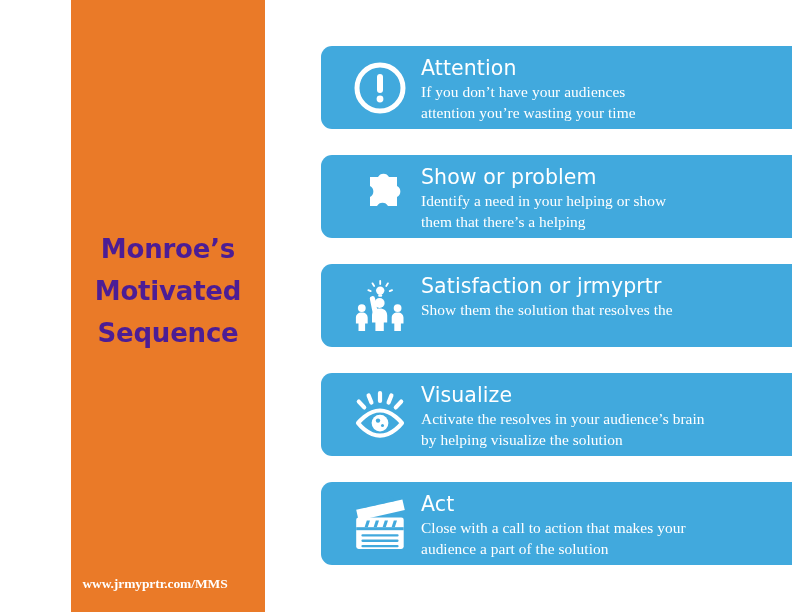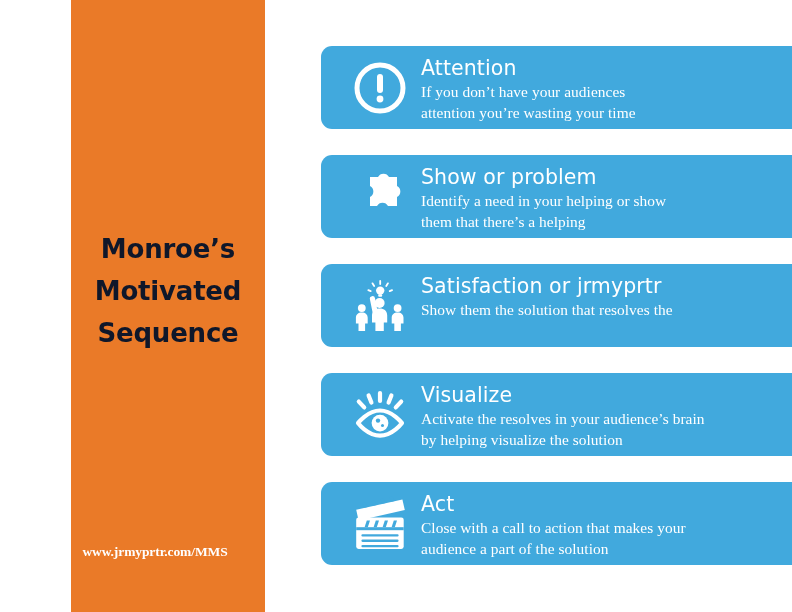--- a/index.html
+++ b/index.html
@@ -24,31 +24,31 @@
     height: 612px;
     background: #ea7a28;
     box-sizing: border-box;
   }
   .panel-title {
     position: absolute;
     left: 0;
     top: 228px;
     width: 194px;
     text-align: center;
-    color: #0f172a;
+    color: #4c1d95;
     font-family: "DejaVu Sans", sans-serif;
     font-weight: bold;
     font-size: 26px;
     line-height: 1.62;
     letter-spacing: -0.2px;
   }
   .panel-url {
     position: absolute;
     left: 0;
-    top: 544px;
+    top: 576px;
     width: 168px;
     text-align: center;
     color: #ffffff;
     font-family: "Liberation Serif", serif;
     font-weight: bold;
     font-size: 13.5px;
     letter-spacing: -0.1px;
   }
 
   

